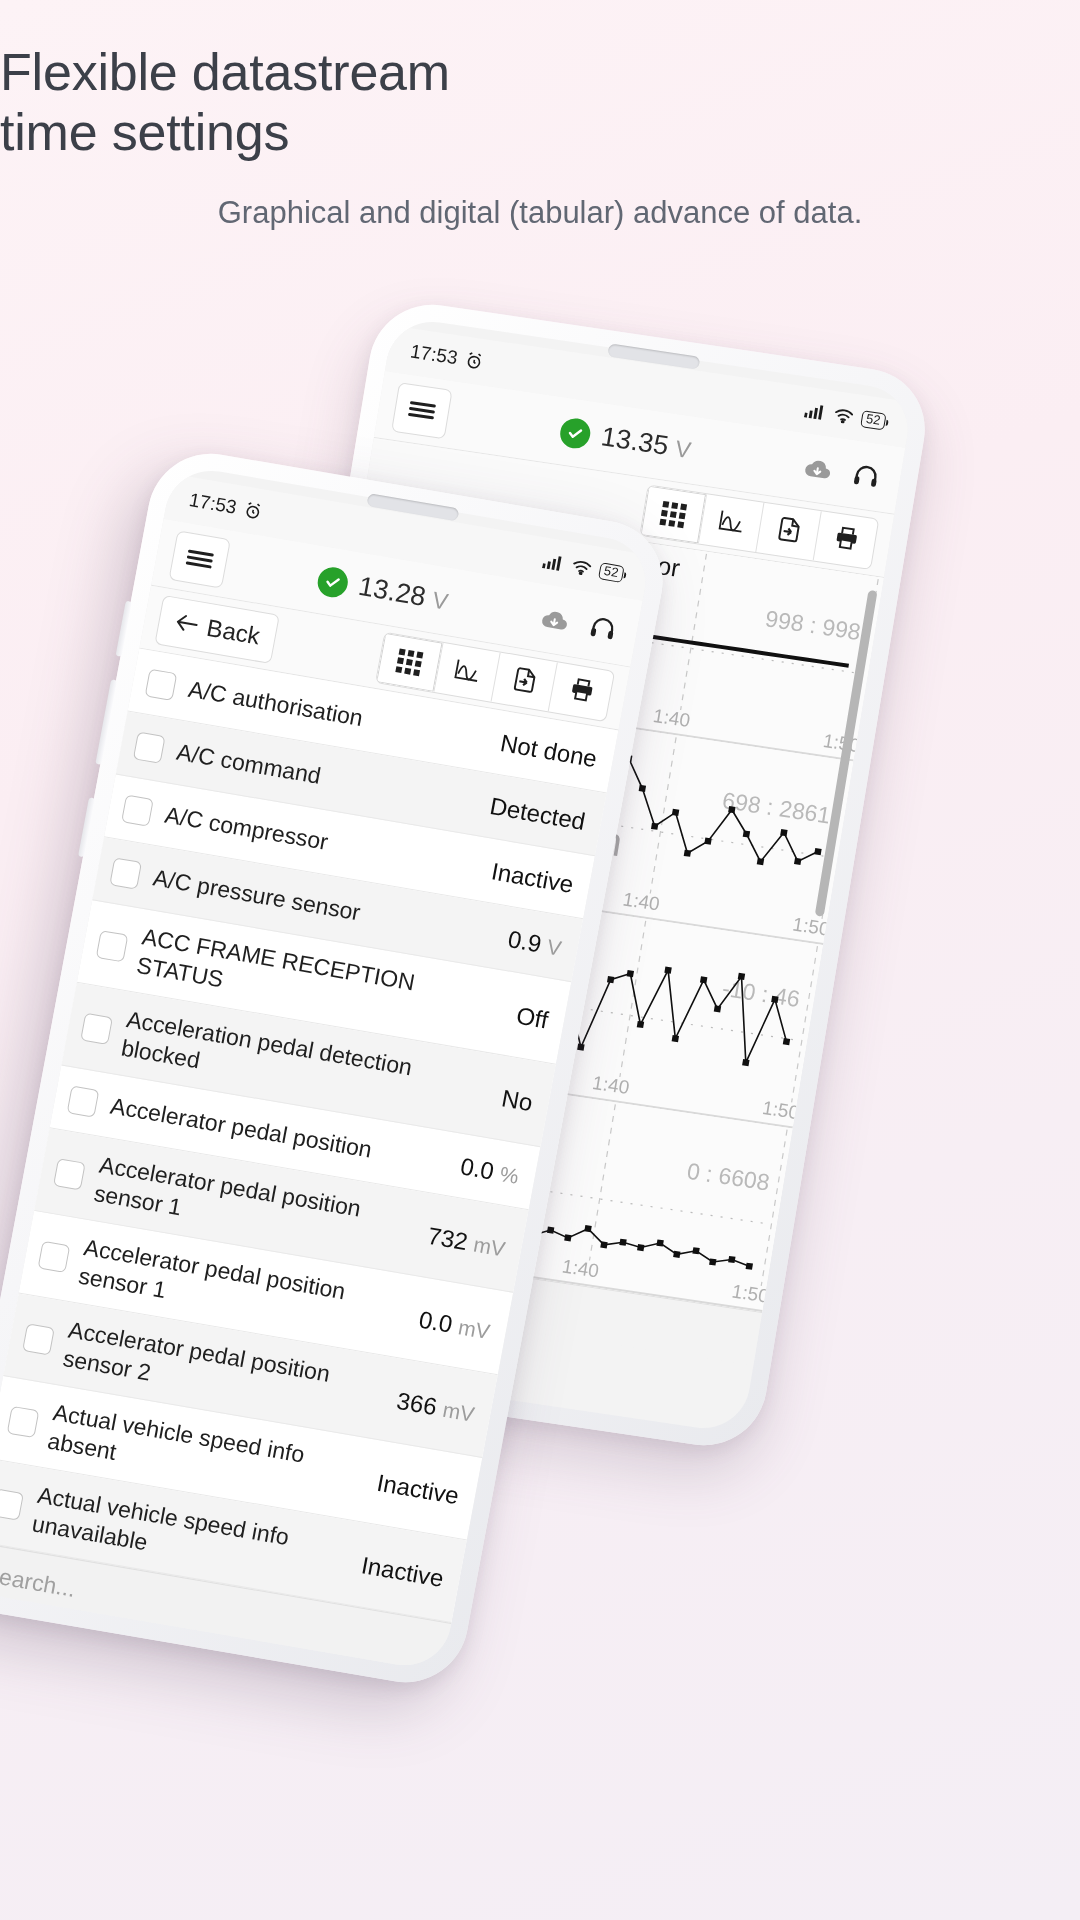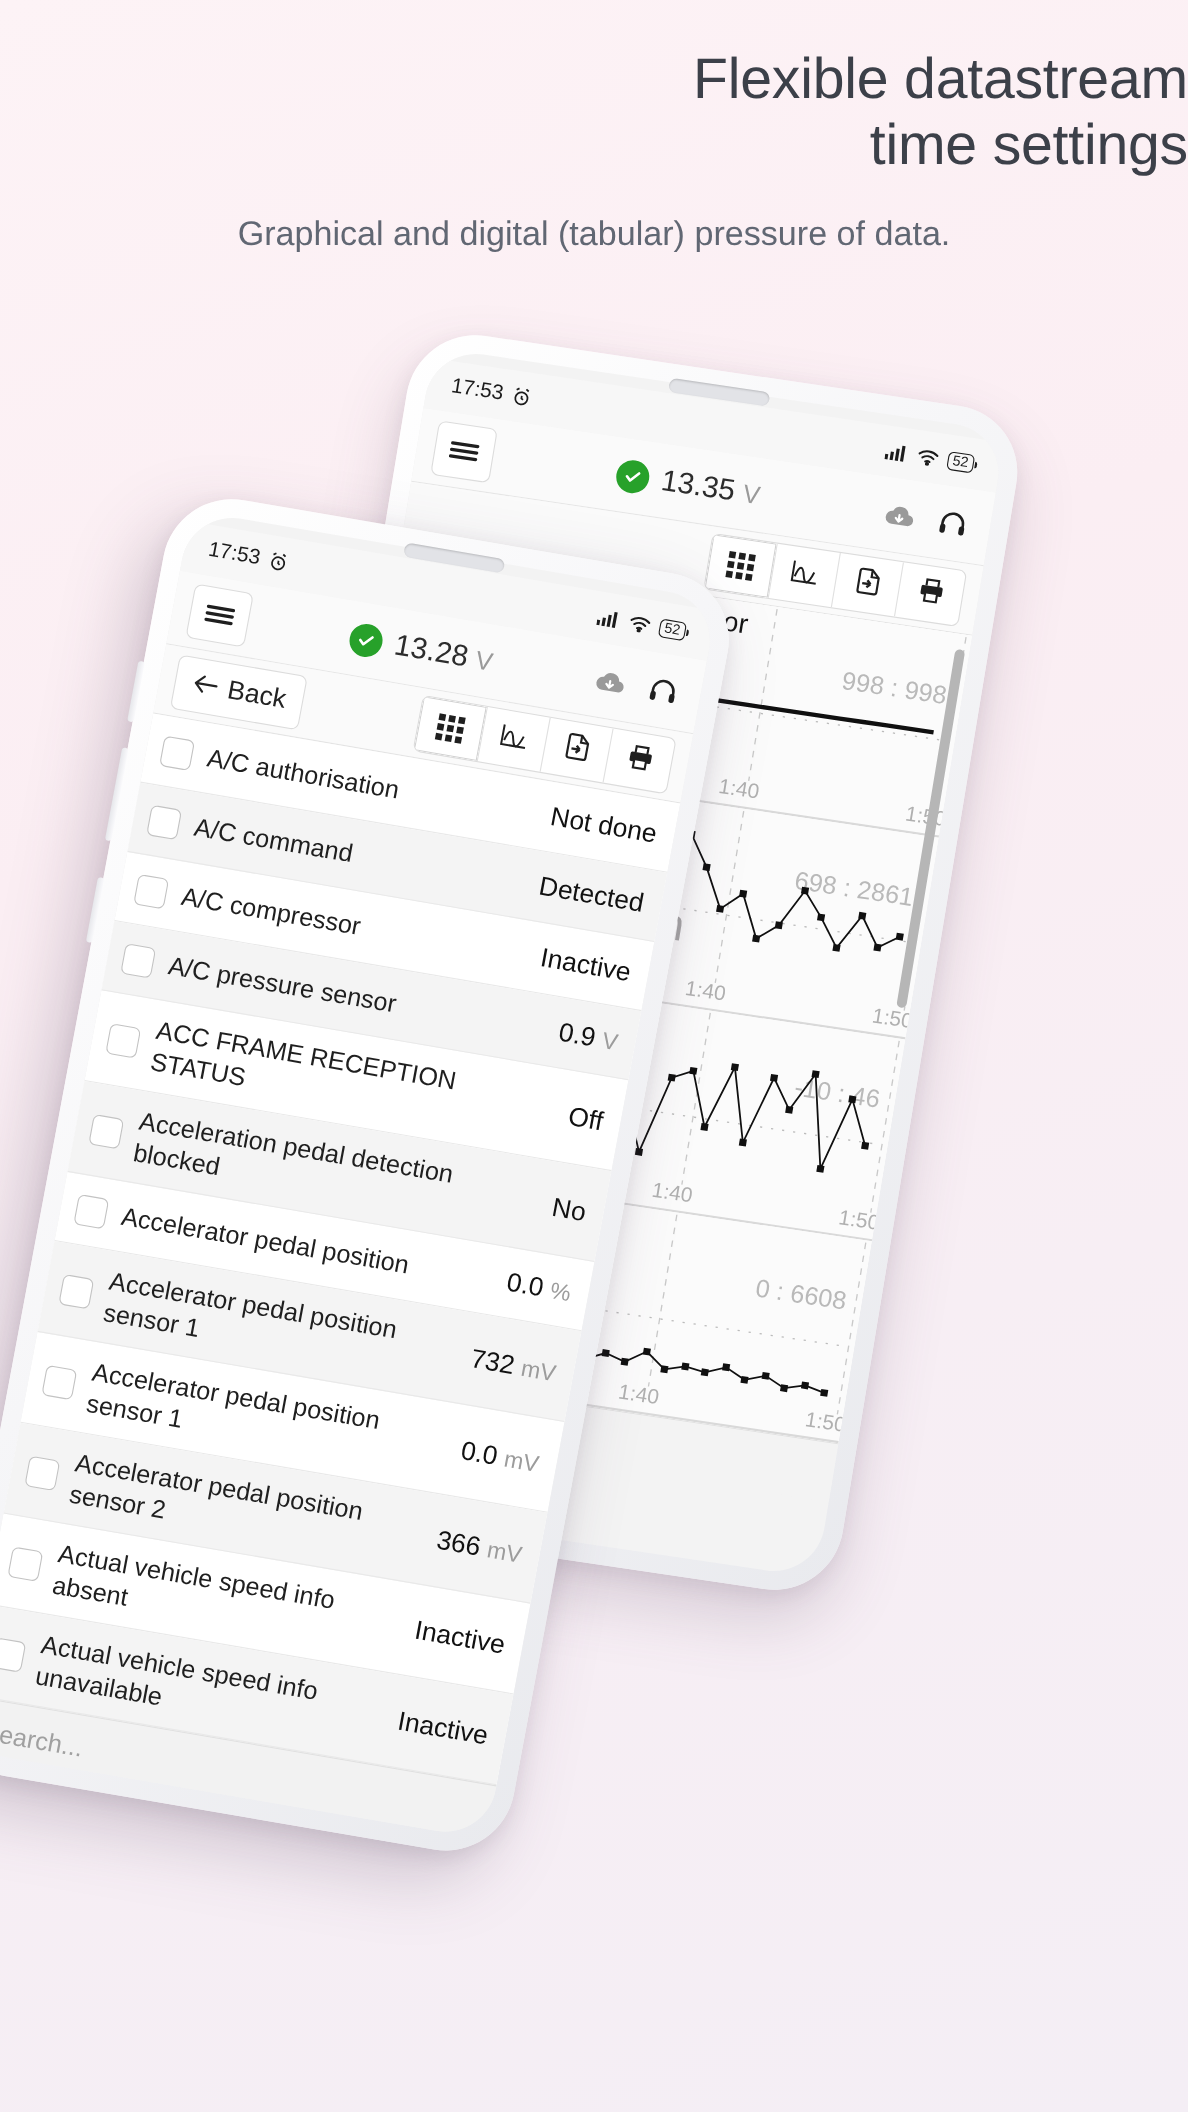--- a/index.html
+++ b/index.html
@@ -18,21 +18,21 @@
     background: linear-gradient(160deg, #fdf3f6 0%, #fbeef3 35%, #f7eef4 65%, #f4eef5 100%);
     overflow: hidden;
   }
 
   
   .headline {
     position: absolute;
     top: 42px;
     left: 0;
     width: 1080px;
-    text-align: right;
+    text-align: left;
     font-size: 52px;
     line-height: 1.16;
     letter-spacing: -0.2px;
     color: #3c4049;
     font-weight: 400;
   }
   .subhead {
     position: absolute;
     top: 193px;
     left: 0;
@@ -347,21 +347,21 @@
 </style>
 </head>
 <body>
 
 <div id="stage">
 
   <div class="headline">
     <div>Flexible datastream</div>
     <div>time settings</div>
   </div>
-  <div class="subhead">Graphical and digital (tabular) pressure of data.</div>
+  <div class="subhead">Graphical and digital (tabular) advance of data.</div>
 
   <div class="phone" id="phone-back">
     <div class="notch"></div>
     <div class="screen">
 
       <div class="statusbar">
         <div class="sb-left">
           <span>17:53</span>
           <span class="ic">
             <svg width="19" height="19" viewBox="0 0 24 24" fill="none" stroke="#1c1c1c" stroke-width="2">

